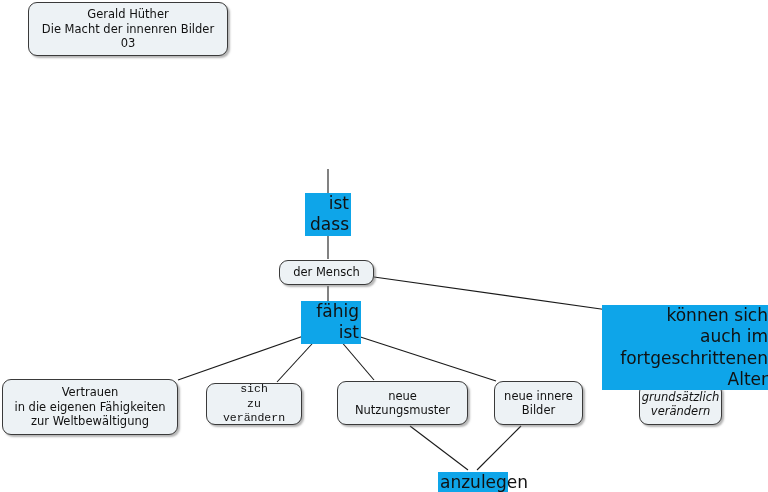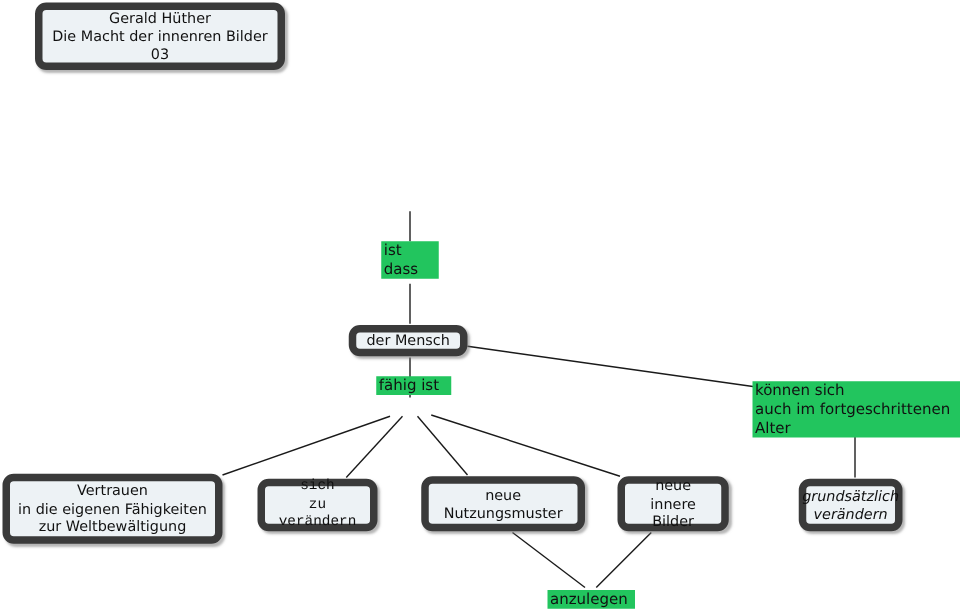--- a/index.html
+++ b/index.html
@@ -28,42 +28,42 @@
     top: 0;
     width: 768px;
     height: 492px;
     z-index: 1;
   }
   .node {
     position: absolute;
     z-index: 2;
     box-sizing: border-box;
     background: #edf2f5;
-    border: 6px solid #14b8a6;
+    border: 1px solid #14b8a6;
     border-radius: 9px;
     box-shadow: 2px 2px 2px rgba(120,120,120,0.55);
     display: flex;
     align-items: center;
     justify-content: center;
     text-align: center;
     line-height: 1.25;
     font-size: 11.5px;
     color: #111111;
     white-space: pre-line;
     padding: 2px 6px;
   }
   .link-label {
     position: absolute;
     z-index: 3;
-    text-align: left;
+    text-align: right;
     line-height: 1.25;
-    font-size: 12px;
+    font-size: 17px;
     color: #111111;
     white-space: pre-line;
-    background: #22c55e;
+    background: #0ea5e9;
     padding: 0 2px;
   }
 </style>
 </head>
 <body style="background: rgb(255, 255, 255);">
 
 <div id="canvas">
 
   <svg id="edges" viewBox="0 0 768 492" xmlns="http://www.w3.org/2000/svg">
     <g id="edge-group" stroke="#1a1a1a" stroke-width="1.1" fill="none" shape-rendering="geometricPrecision">

